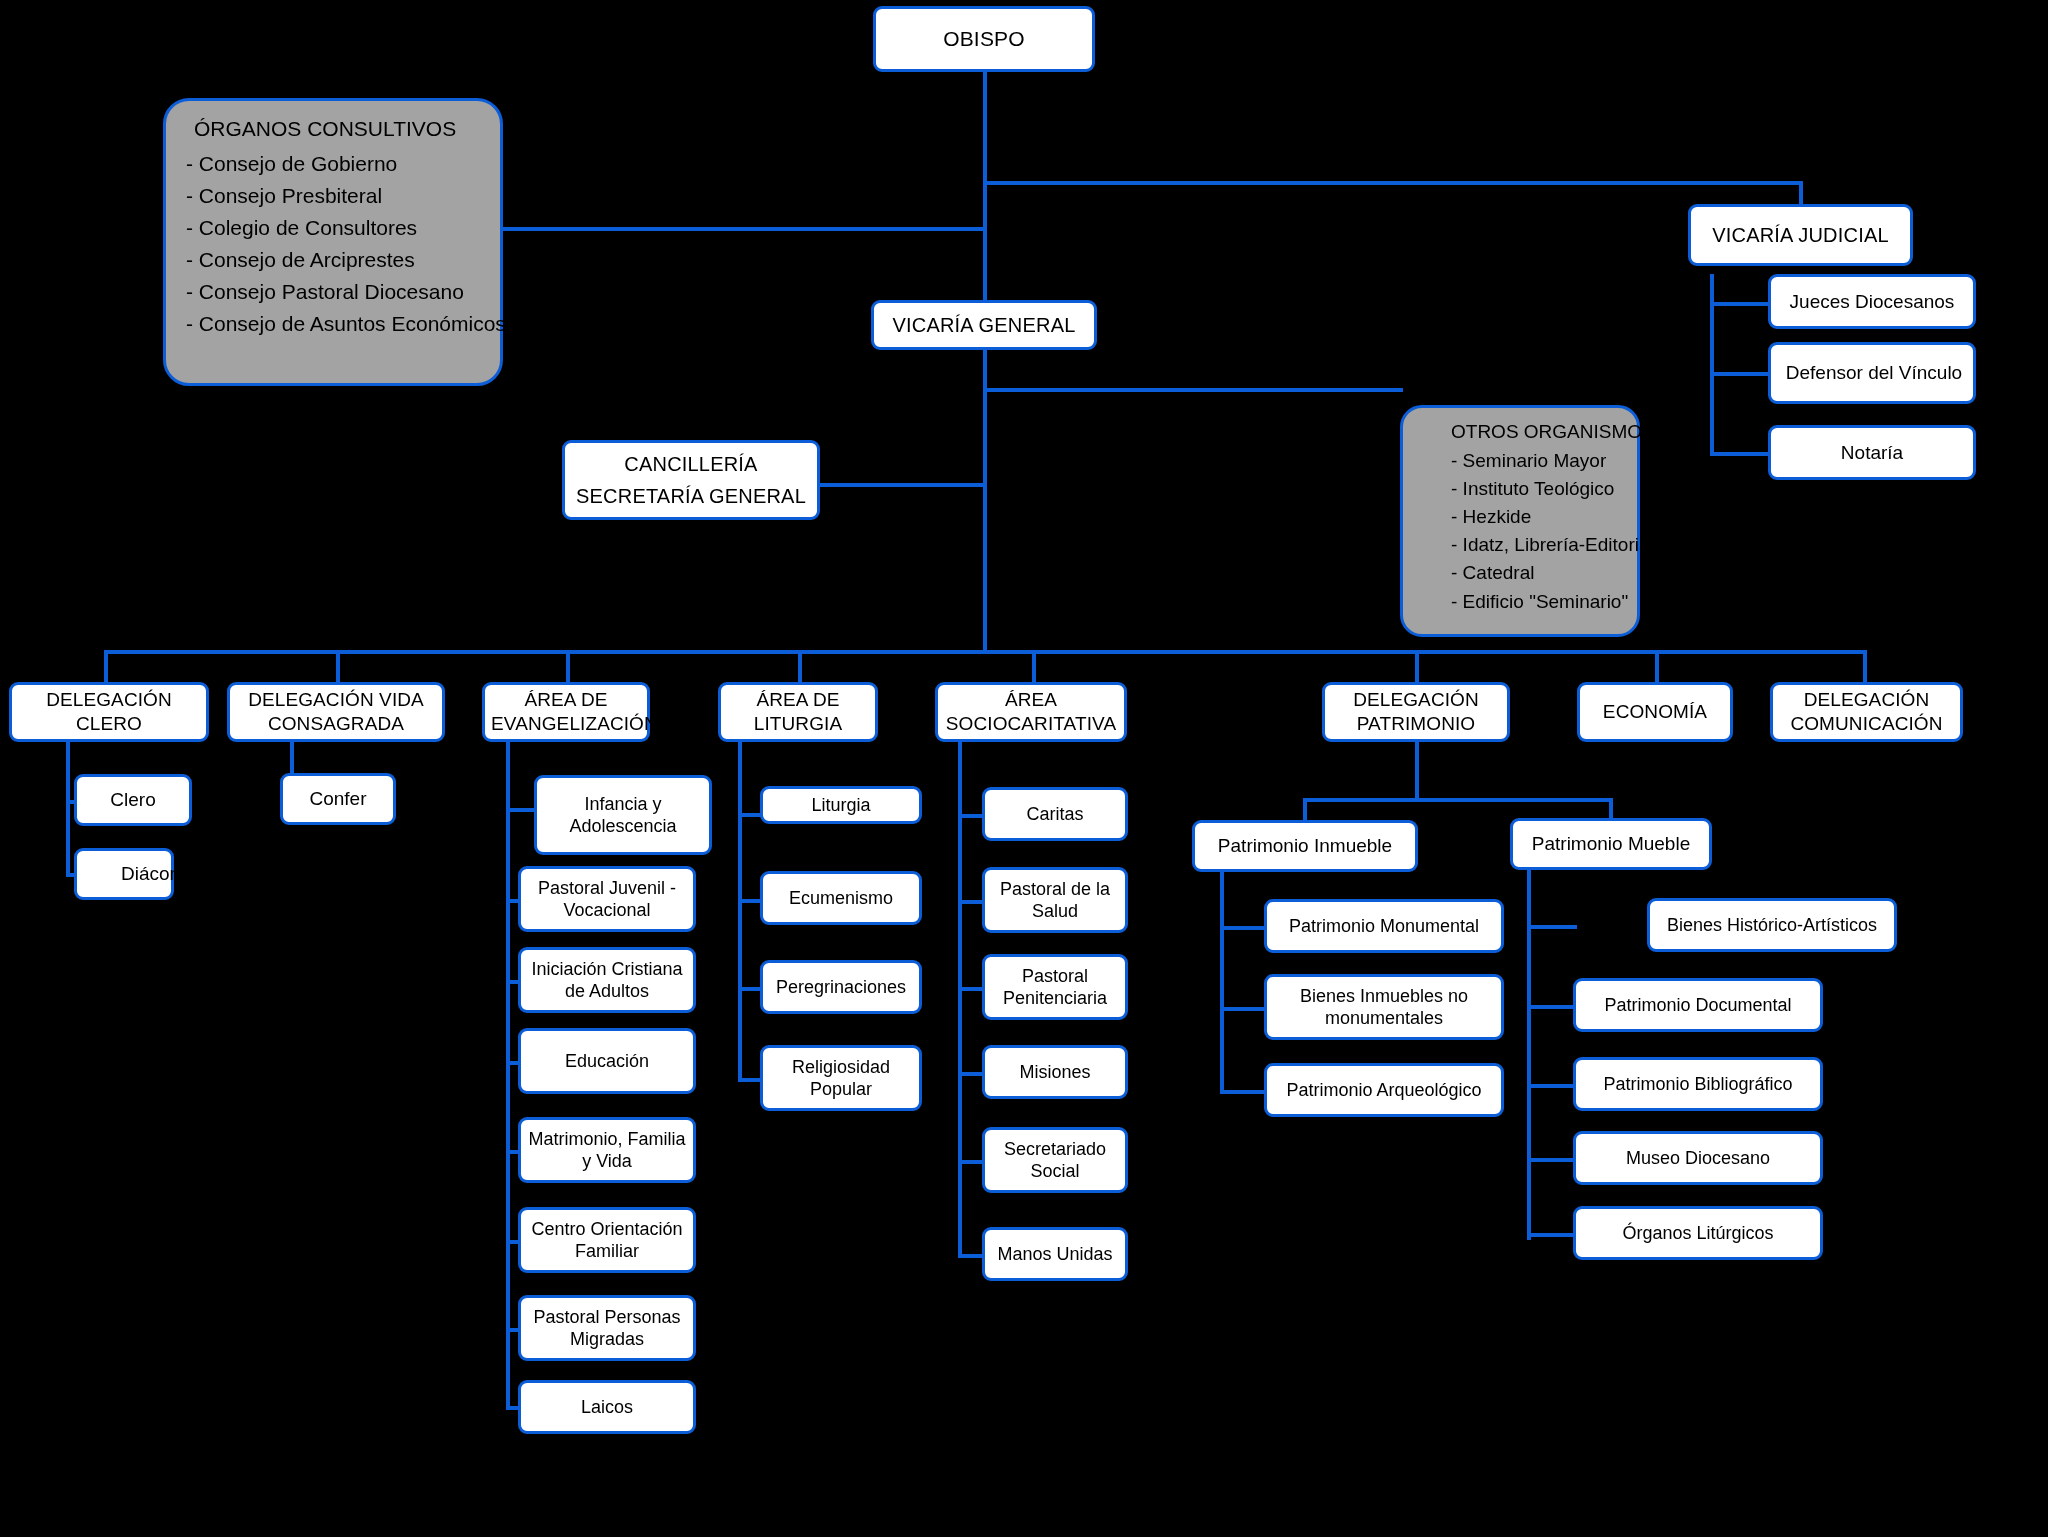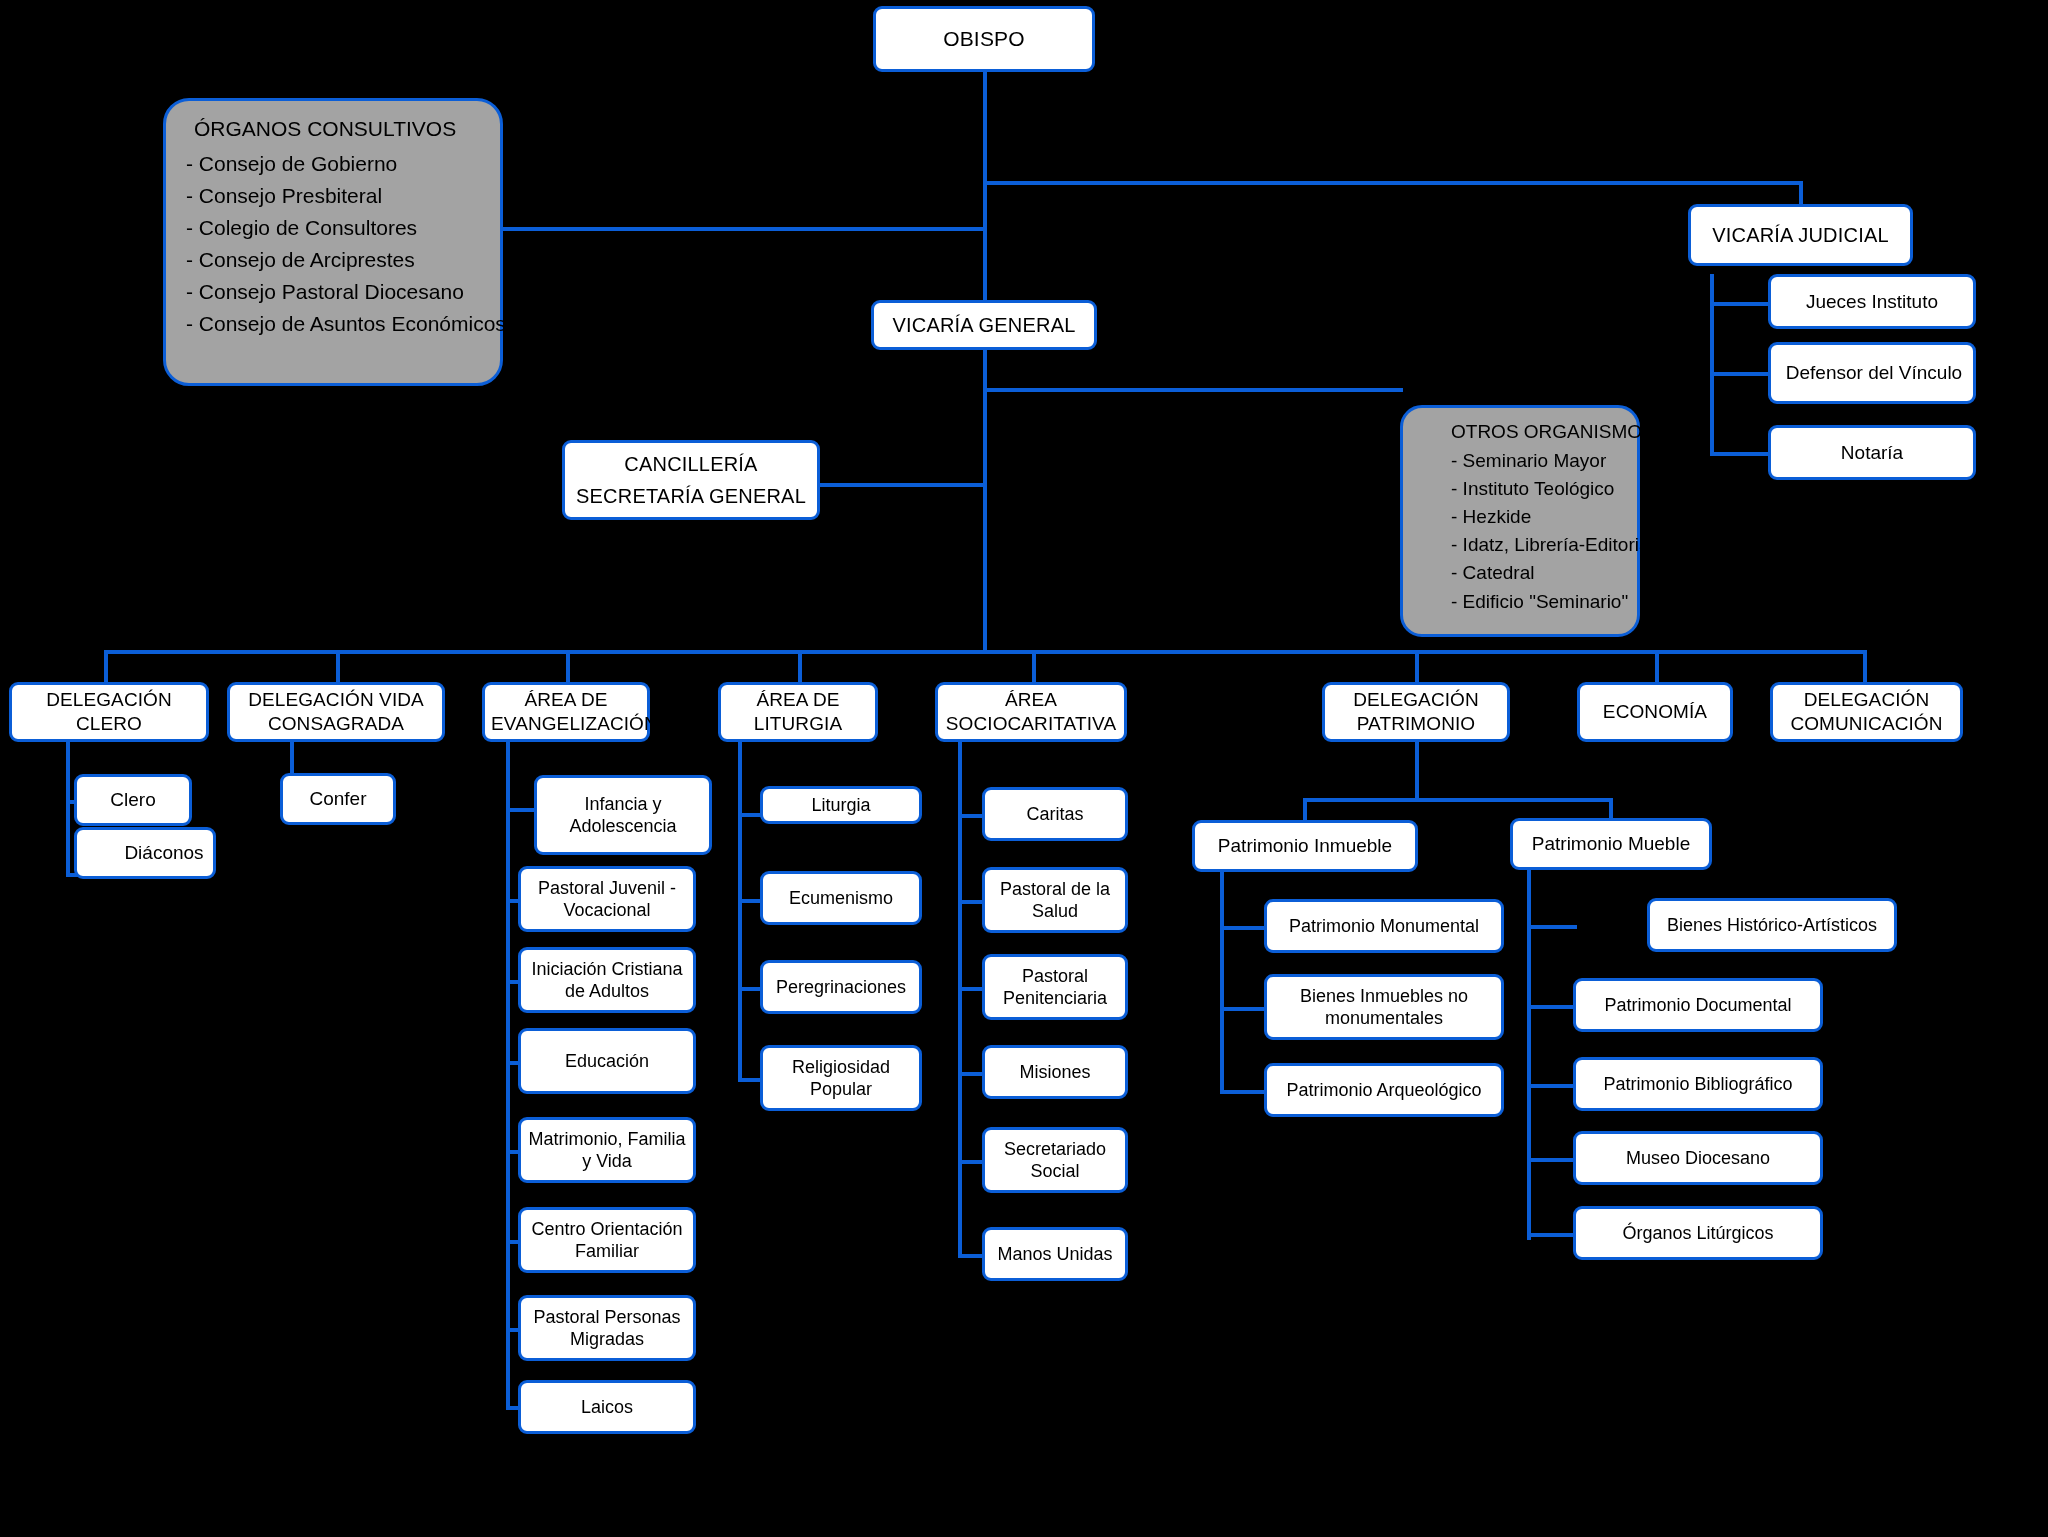--- a/index.html
+++ b/index.html
@@ -155,21 +155,21 @@
       <li>- Consejo de Arciprestes</li>
       <li>- Consejo Pastoral Diocesano</li>
       <li>- Consejo de Asuntos Económicos</li>
     </ul>
   </div>
 
   <div class="node lvl2" style="left:1688px;top:204px;width:225px;height:62px;">
     <span>VICARÍA JUDICIAL</span>
   </div>
   <div class="node leaf" style="left:1768px;top:274px;width:208px;height:55px;">
-    <span>Jueces Instituto</span>
+    <span>Jueces Diocesanos</span>
   </div>
   <div class="node leaf" style="left:1768px;top:342px;width:208px;height:62px;padding-left:10px;">
     <span>Defensor del Vínculo</span>
   </div>
   <div class="node leaf" style="left:1768px;top:425px;width:208px;height:55px;">
     <span>Notaría</span>
   </div>
 
   <div class="node lvl2" style="left:871px;top:300px;width:226px;height:50px;">
     <span>VICARÍA GENERAL</span>
@@ -213,21 +213,21 @@
   <div class="node dept" style="left:1577px;top:682px;width:156px;height:60px;">
     <span>ECONOMÍA</span>
   </div>
   <div class="node dept" style="left:1770px;top:682px;width:193px;height:60px;">
     <span>DELEGACIÓN COMUNICACIÓN</span>
   </div>
 
   <div class="node leaf" style="left:74px;top:774px;width:118px;height:52px;">
     <span>Clero</span>
   </div>
-  <div class="node leaf" style="left:74px;top:827px;width:142px;height:52px;padding-left:44px;">
+  <div class="node leaf" style="left:74px;top:848px;width:100px;height:52px;padding-left:44px;">
     <span>Diáconos</span>
   </div>
 
   <div class="node leaf" style="left:280px;top:773px;width:116px;height:52px;">
     <span>Confer</span>
   </div>
 
   <div class="node leaf-sm" style="left:534px;top:775px;width:178px;height:80px;">
     <span>Infancia y Adolescencia</span>
   </div>

